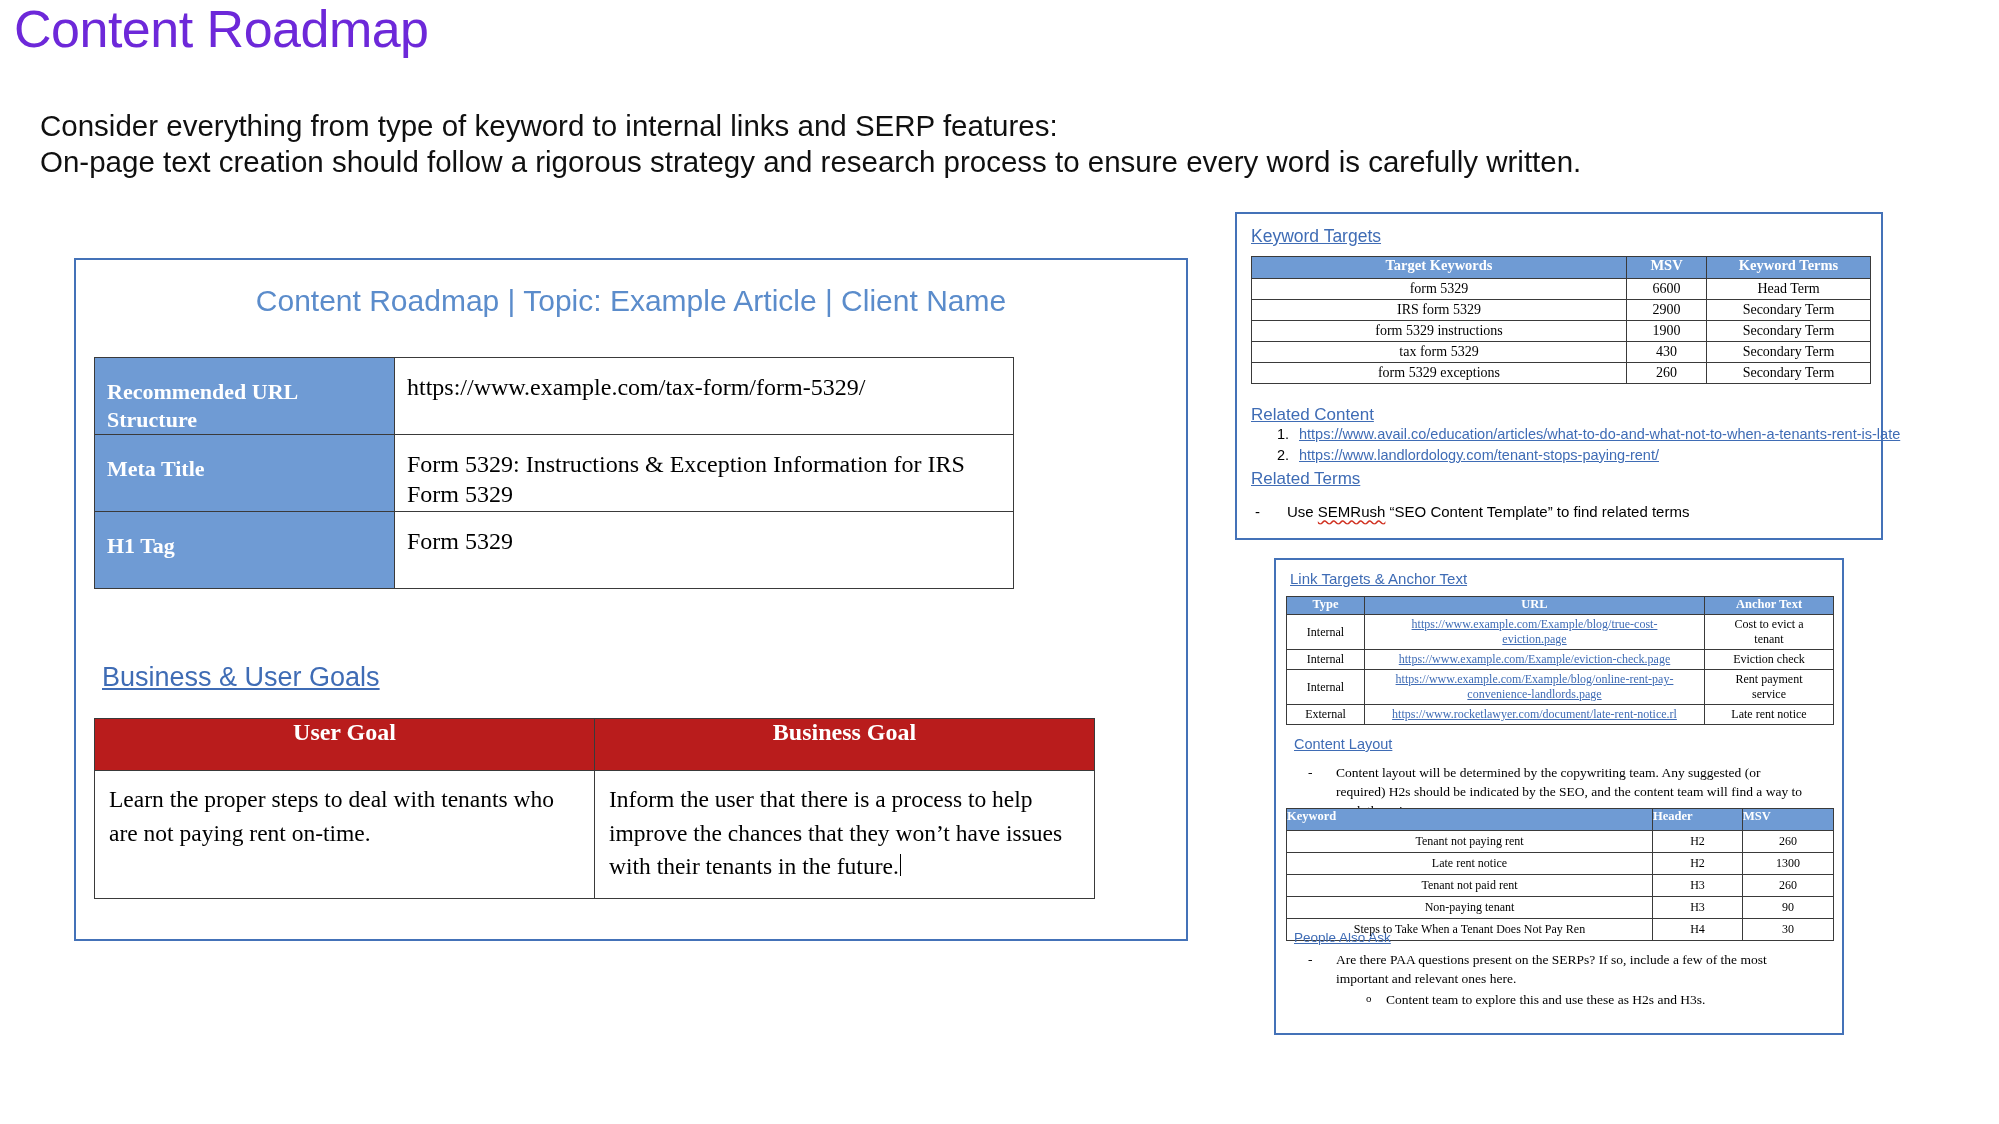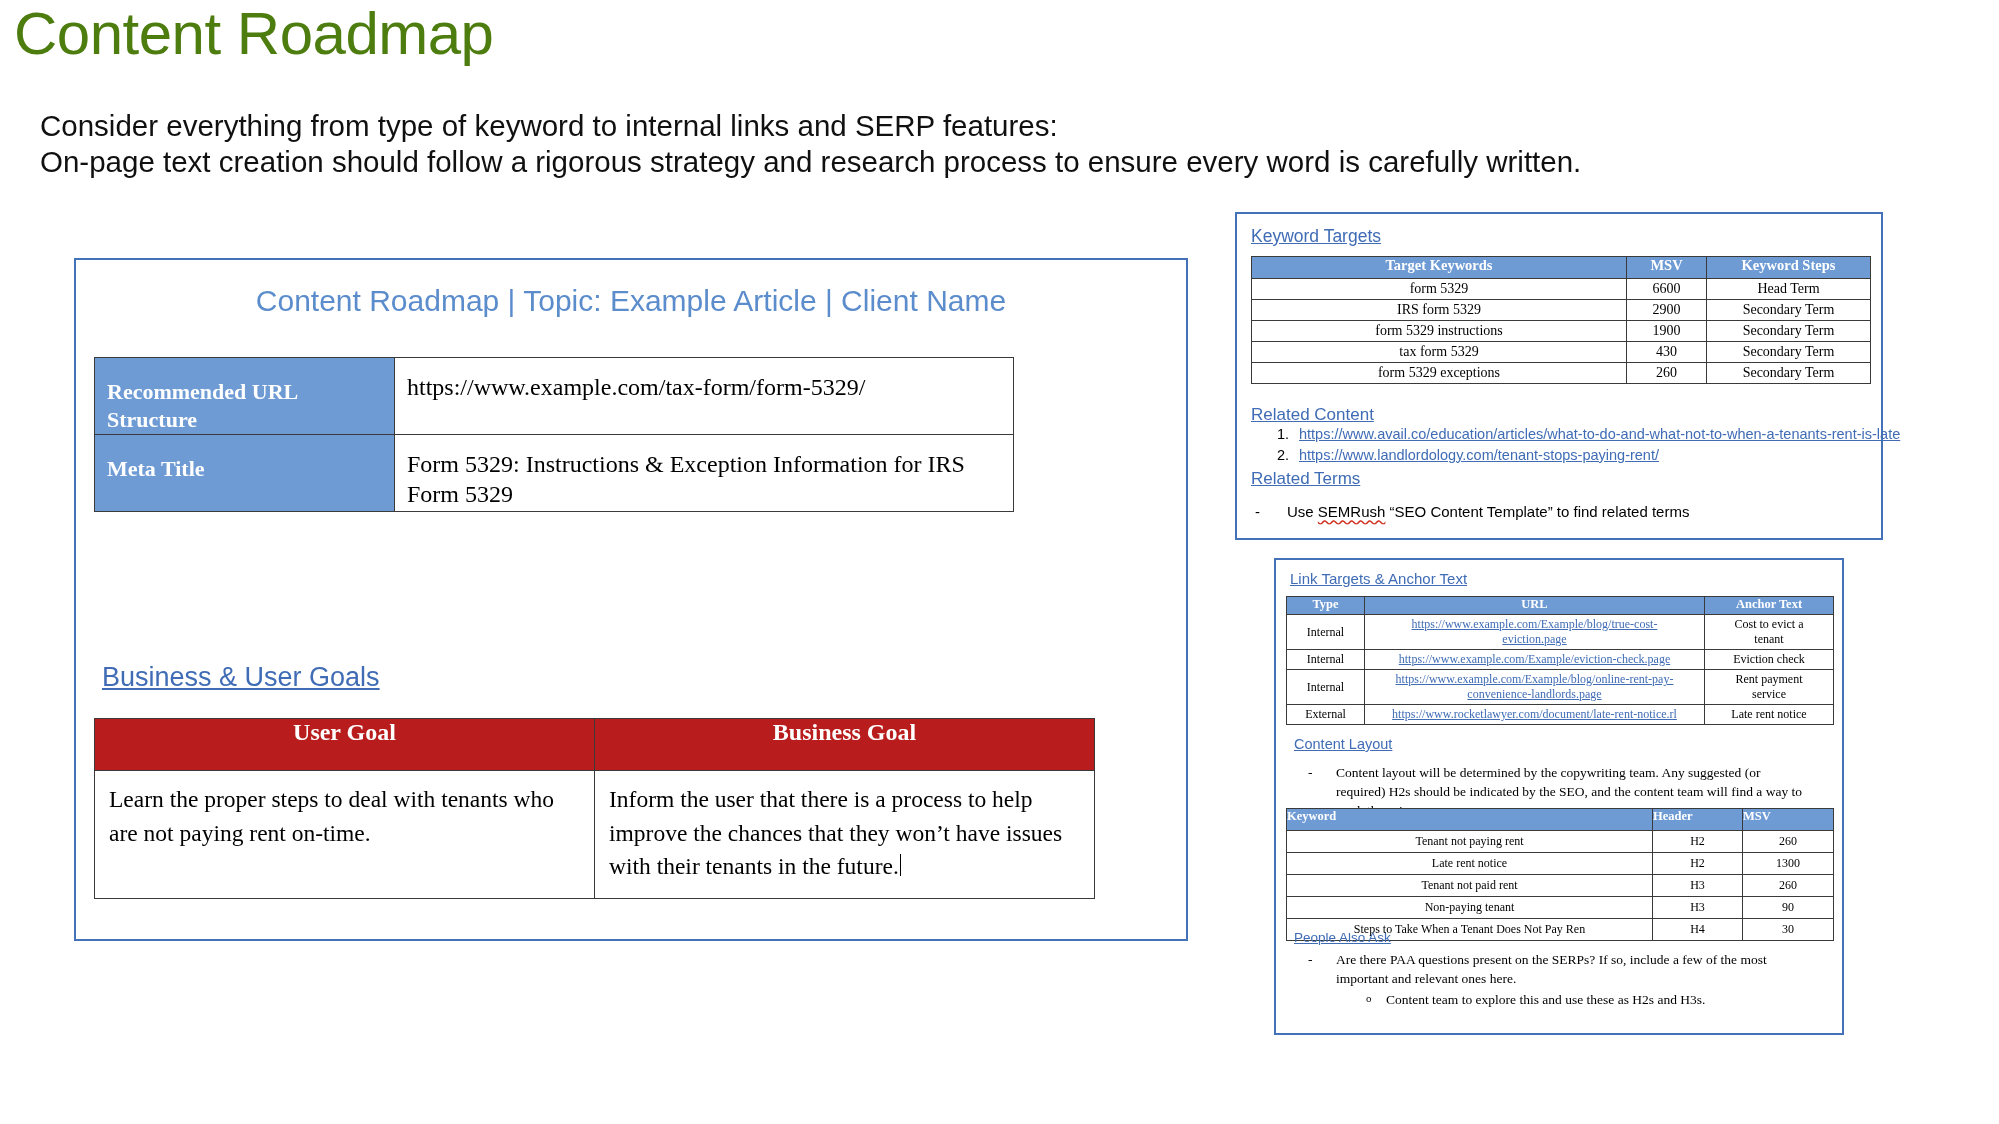--- a/index.html
+++ b/index.html
@@ -14,24 +14,24 @@
     overflow: hidden;
     font-family: "Liberation Sans", sans-serif;
     color: #000000;
   }
 
   
   #slide-title {
     position: absolute;
     left: 14px;
     top: 2px;
-    font-size: 60px;
+    font-size: 52px;
     line-height: 1.05;
     font-weight: 400;
-    color: #4d7c0f;
+    color: #6d28d9;
     letter-spacing: -0.5px;
     white-space: nowrap;
   }
   #slide-subtitle {
     position: absolute;
     left: 40px;
     top: 108px;
     width: 1880px;
     font-size: 29.5px;
     line-height: 1.22;
@@ -271,20 +271,24 @@
   <table class="wtable" id="meta-table">
     <tbody>
       <tr>
         <td class="k">Recommended URL Structure</td>
         <td>https://www.example.com/tax-form/form-5329/</td>
       </tr>
       <tr>
         <td class="k">Meta Title</td>
         <td>Form 5329: Instructions &amp; Exception Information for IRS Form 5329</td>
       </tr>
+      <tr>
+        <td class="k">H1 Tag</td>
+        <td>Form 5329</td>
+      </tr>
     </tbody>
   </table>
 
   <div id="goals-heading" class="sec-heading">Business &amp; User Goals</div>
 
   <table class="wtable" id="goals-table">
     <colgroup>
         <col style="width:500px">
         <col style="width:500px">
       </colgroup>
@@ -310,21 +314,21 @@
   <table class="wtable" id="kw-table">
     <colgroup>
         <col class="c1">
         <col class="c2">
         <col class="c3">
       </colgroup>
     <thead>
       <tr>
         <th>Target Keywords</th>
         <th>MSV</th>
-        <th>Keyword Steps</th>
+        <th>Keyword Terms</th>
       </tr>
     </thead>
     <tbody>
       <tr>
         <td>form 5329</td>
         <td>6600</td>
         <td>Head Term</td>
       </tr>
       <tr>
         <td>IRS form 5329</td>

